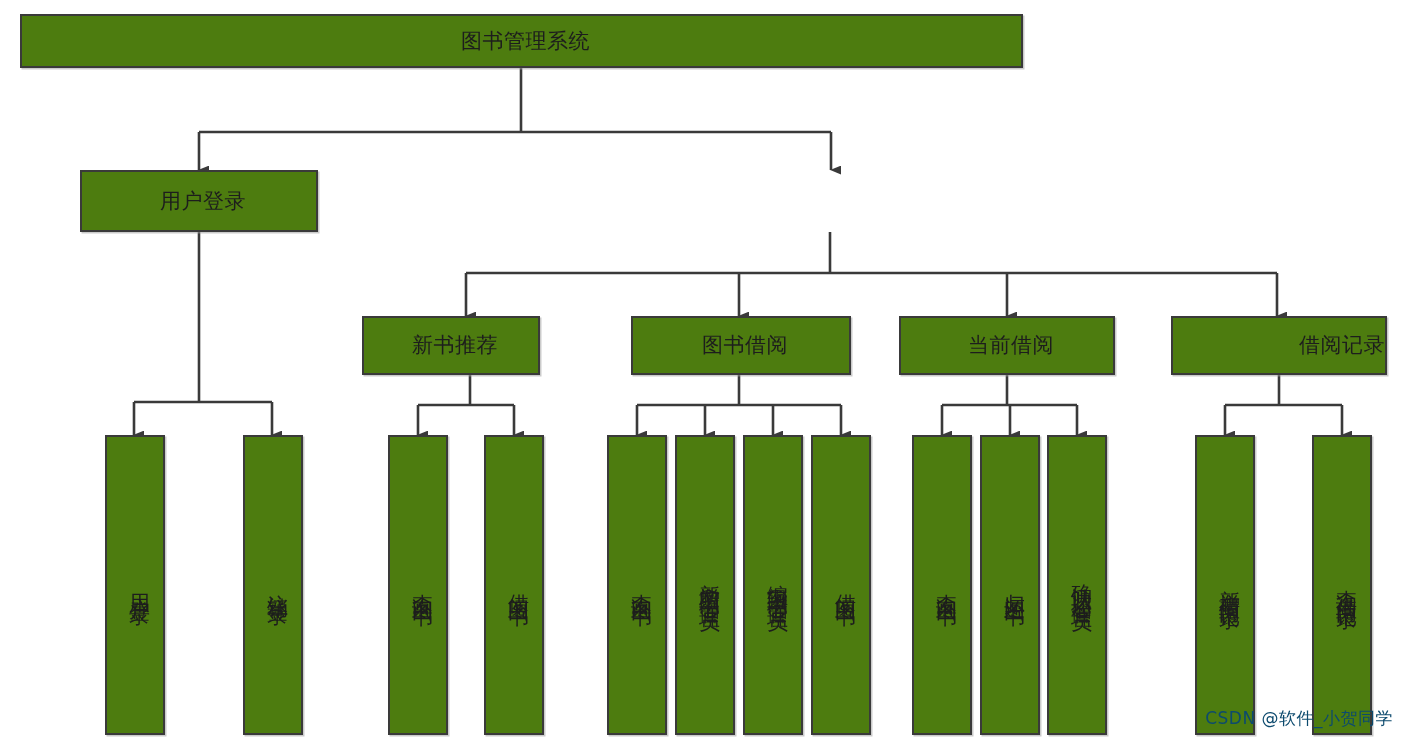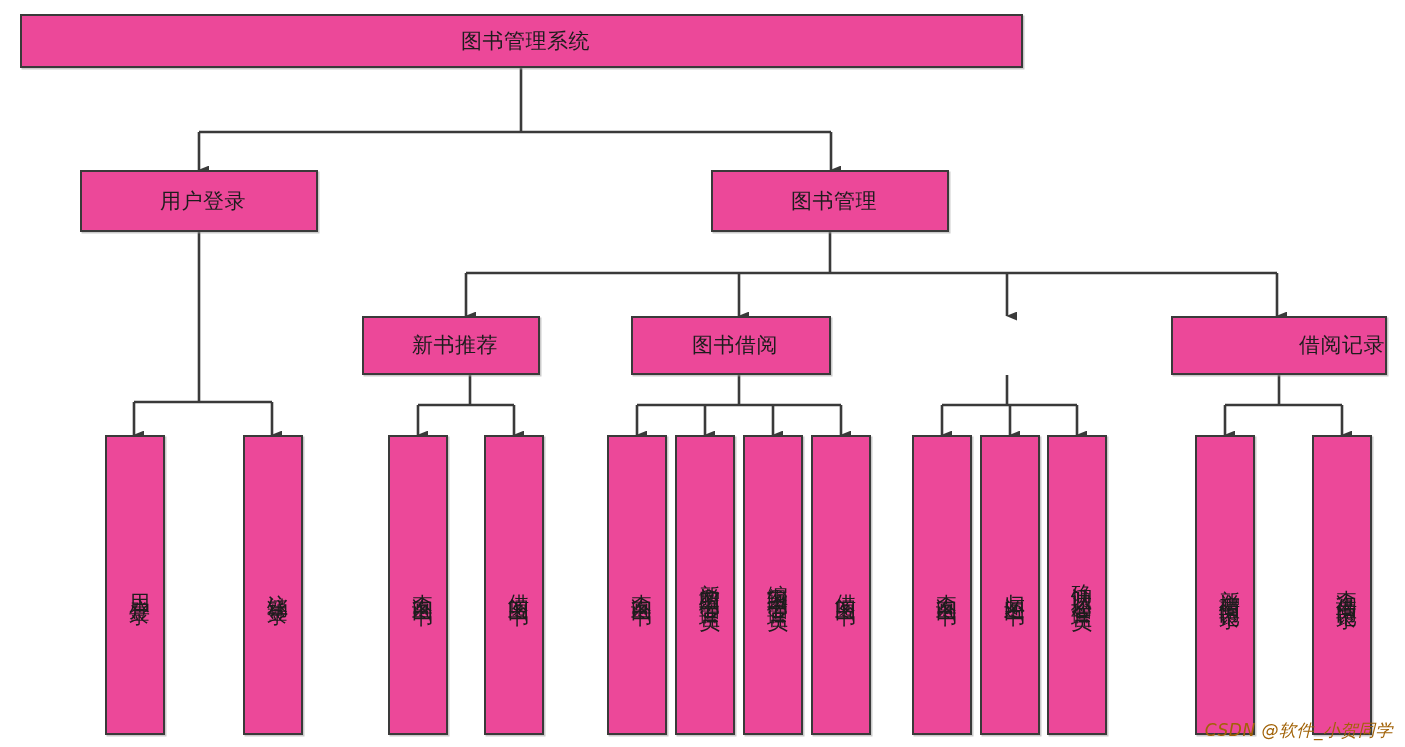--- a/index.html
+++ b/index.html
@@ -21,21 +21,21 @@
     position: absolute;
     left: 0;
     top: 0;
     width: 1405px;
     height: 747px;
     pointer-events: none;
   }
   .node {
     position: absolute;
     box-sizing: border-box;
-    background: #ec4899;
+    background: #4d7c0f;
     border: 2px solid #3a3a3a;
     box-shadow: 1.5px 1.5px 0 0 rgba(160,160,160,0.55);
     display: flex;
     align-items: center;
     justify-content: center;
     padding-left: 8px;
   }
   .node-label {
     color: #1d1d1d;
     line-height: 1.18;
@@ -54,27 +54,26 @@
     text-orientation: upright;
     font-size: 21px;
     letter-spacing: 4px;
     line-height: 1;
     display: block;
     max-height: 100%;
   }
   #watermark {
     position: absolute;
     right: 12px;
-    bottom: 5px;
+    bottom: 17px;
     font-size: 17px;
-    color: #a16207;
+    color: #0c4a6e;
     letter-spacing: 0.5px;
     white-space: nowrap;
     user-select: none;
-    font-style: italic;
   }
 </style>
 </head>
 <body>
 
 <div id="diagram-root">
 
   <svg id="edge-layer" viewBox="0 0 1405 747" width="1405" height="747" xmlns="http://www.w3.org/2000/svg">
     <defs>
       <marker id="arrowhead" markerWidth="9" markerHeight="11" refX="4.5" refY="10.2" orient="auto" markerUnits="userSpaceOnUse">
@@ -125,29 +124,29 @@
     </g>
   </svg>
 
   <div class="node horizontal" style="left:20px; top:14px; width:1003px; height:54px;">
     <span class="node-label">图书管理系统</span>
   </div>
 
   <div class="node horizontal" style="left:80px; top:170px; width:238px; height:62px;">
     <span class="node-label">用户登录</span>
   </div>
-  <div class="node horizontal" style="left:711px; top:170px; width:238px; height:62px;">
-    <span class="node-label">图书管理</span>
-  </div>
 
   <div class="node horizontal" style="left:362px; top:316px; width:178px; height:59px;">
     <span class="node-label">新书推荐</span>
   </div>
-  <div class="node horizontal" style="left:631px; top:316px; width:200px; height:59px;">
+  <div class="node horizontal" style="left:631px; top:316px; width:220px; height:59px;">
     <span class="node-label">图书借阅</span>
+  </div>
+  <div class="node horizontal" style="left:899px; top:316px; width:216px; height:59px;">
+    <span class="node-label">当前借阅</span>
   </div>
   <div class="node horizontal" style="left:1171px; top:316px; width:216px; height:59px;justify-content:flex-end;">
     <span class="node-label">借阅记录</span>
   </div>
 
   <div class="node vertical" style="left:105px; top:435px; width:60px; height:300px;">
     <span class="node-label">用户登录</span>
   </div>
   <div class="node vertical" style="left:243px; top:435px; width:60px; height:300px;">
     <span class="node-label">注销登录</span>

